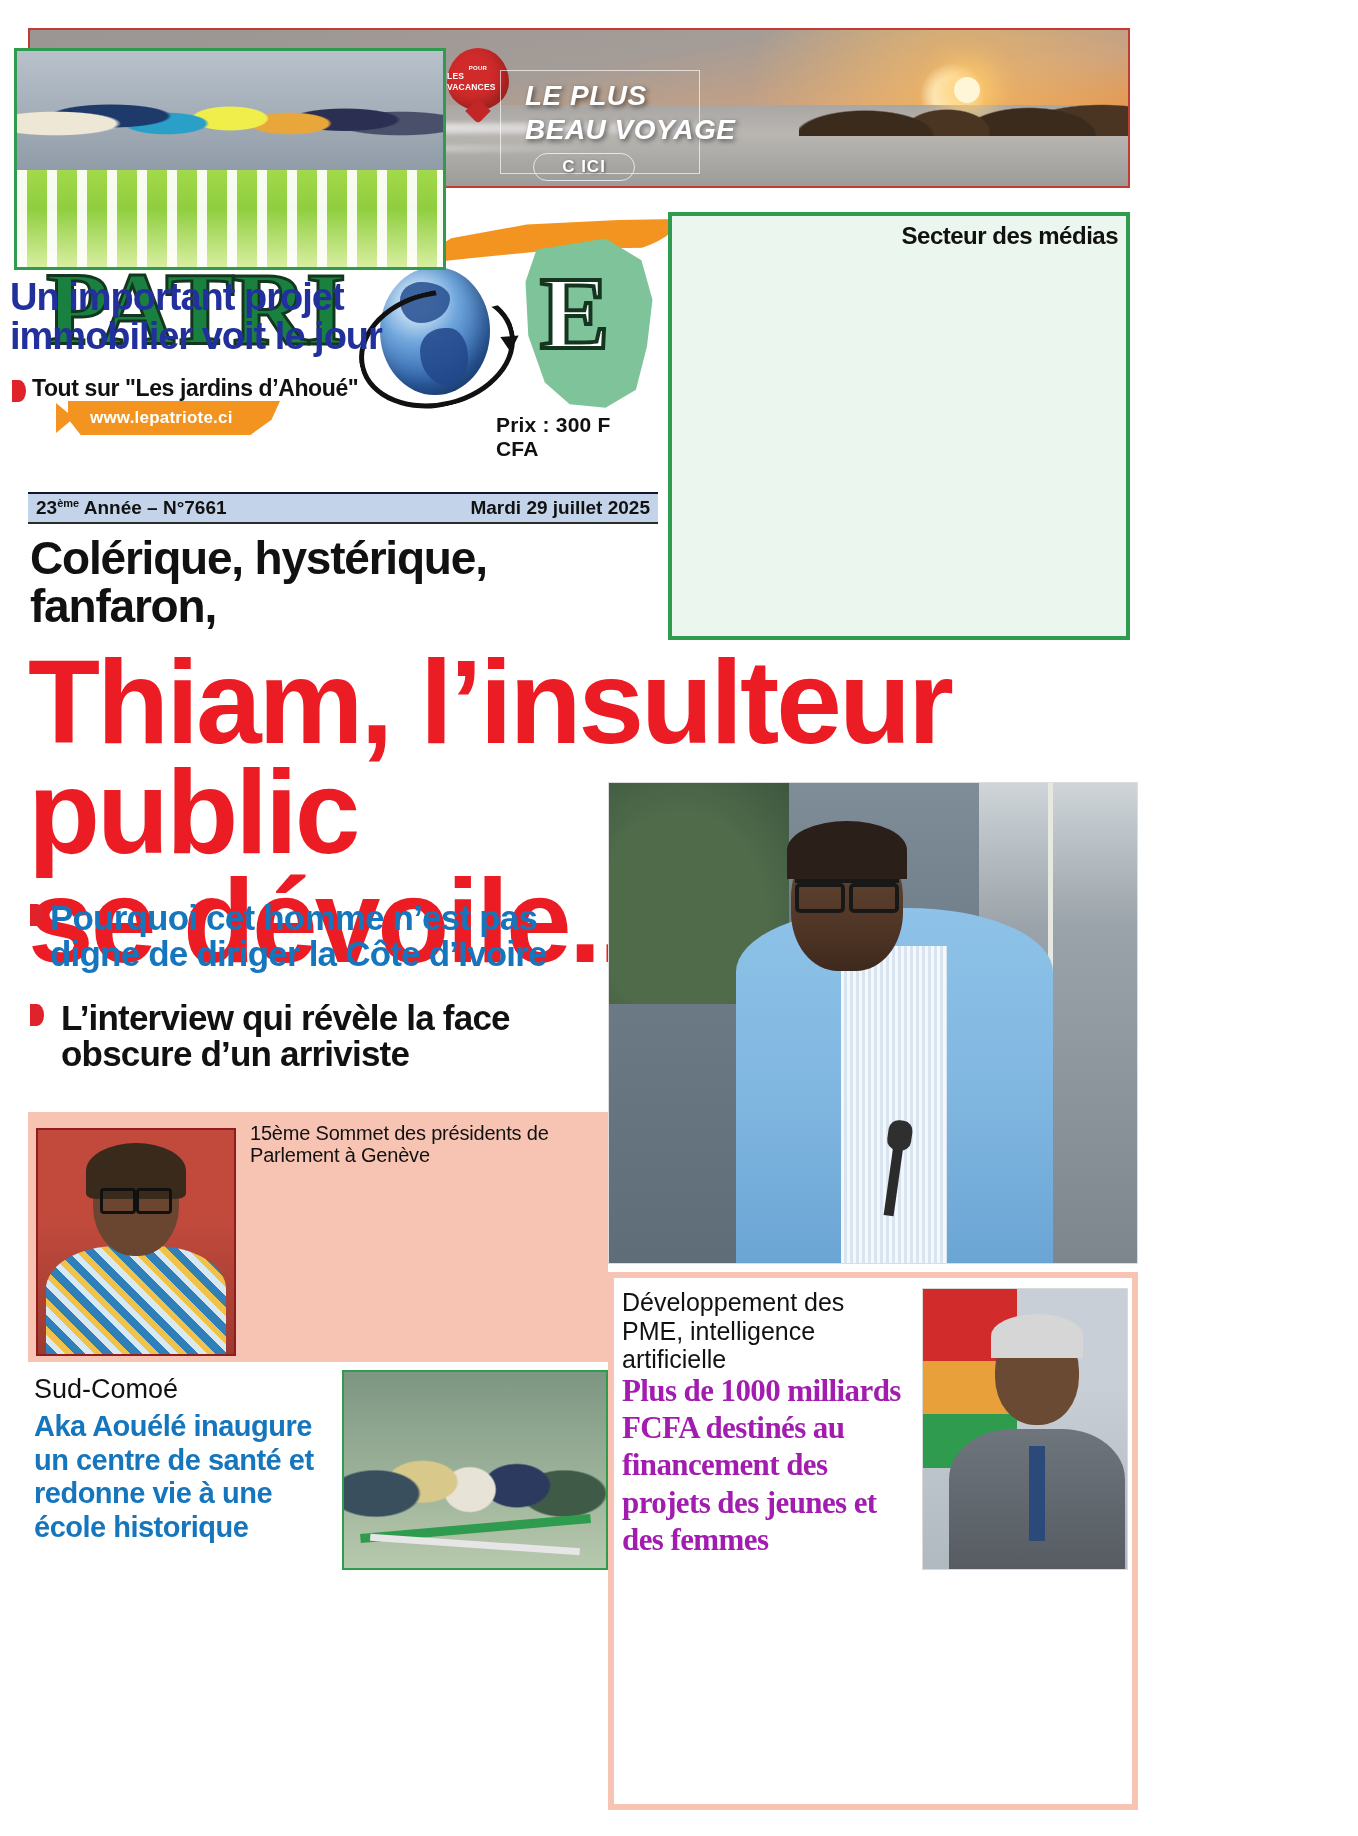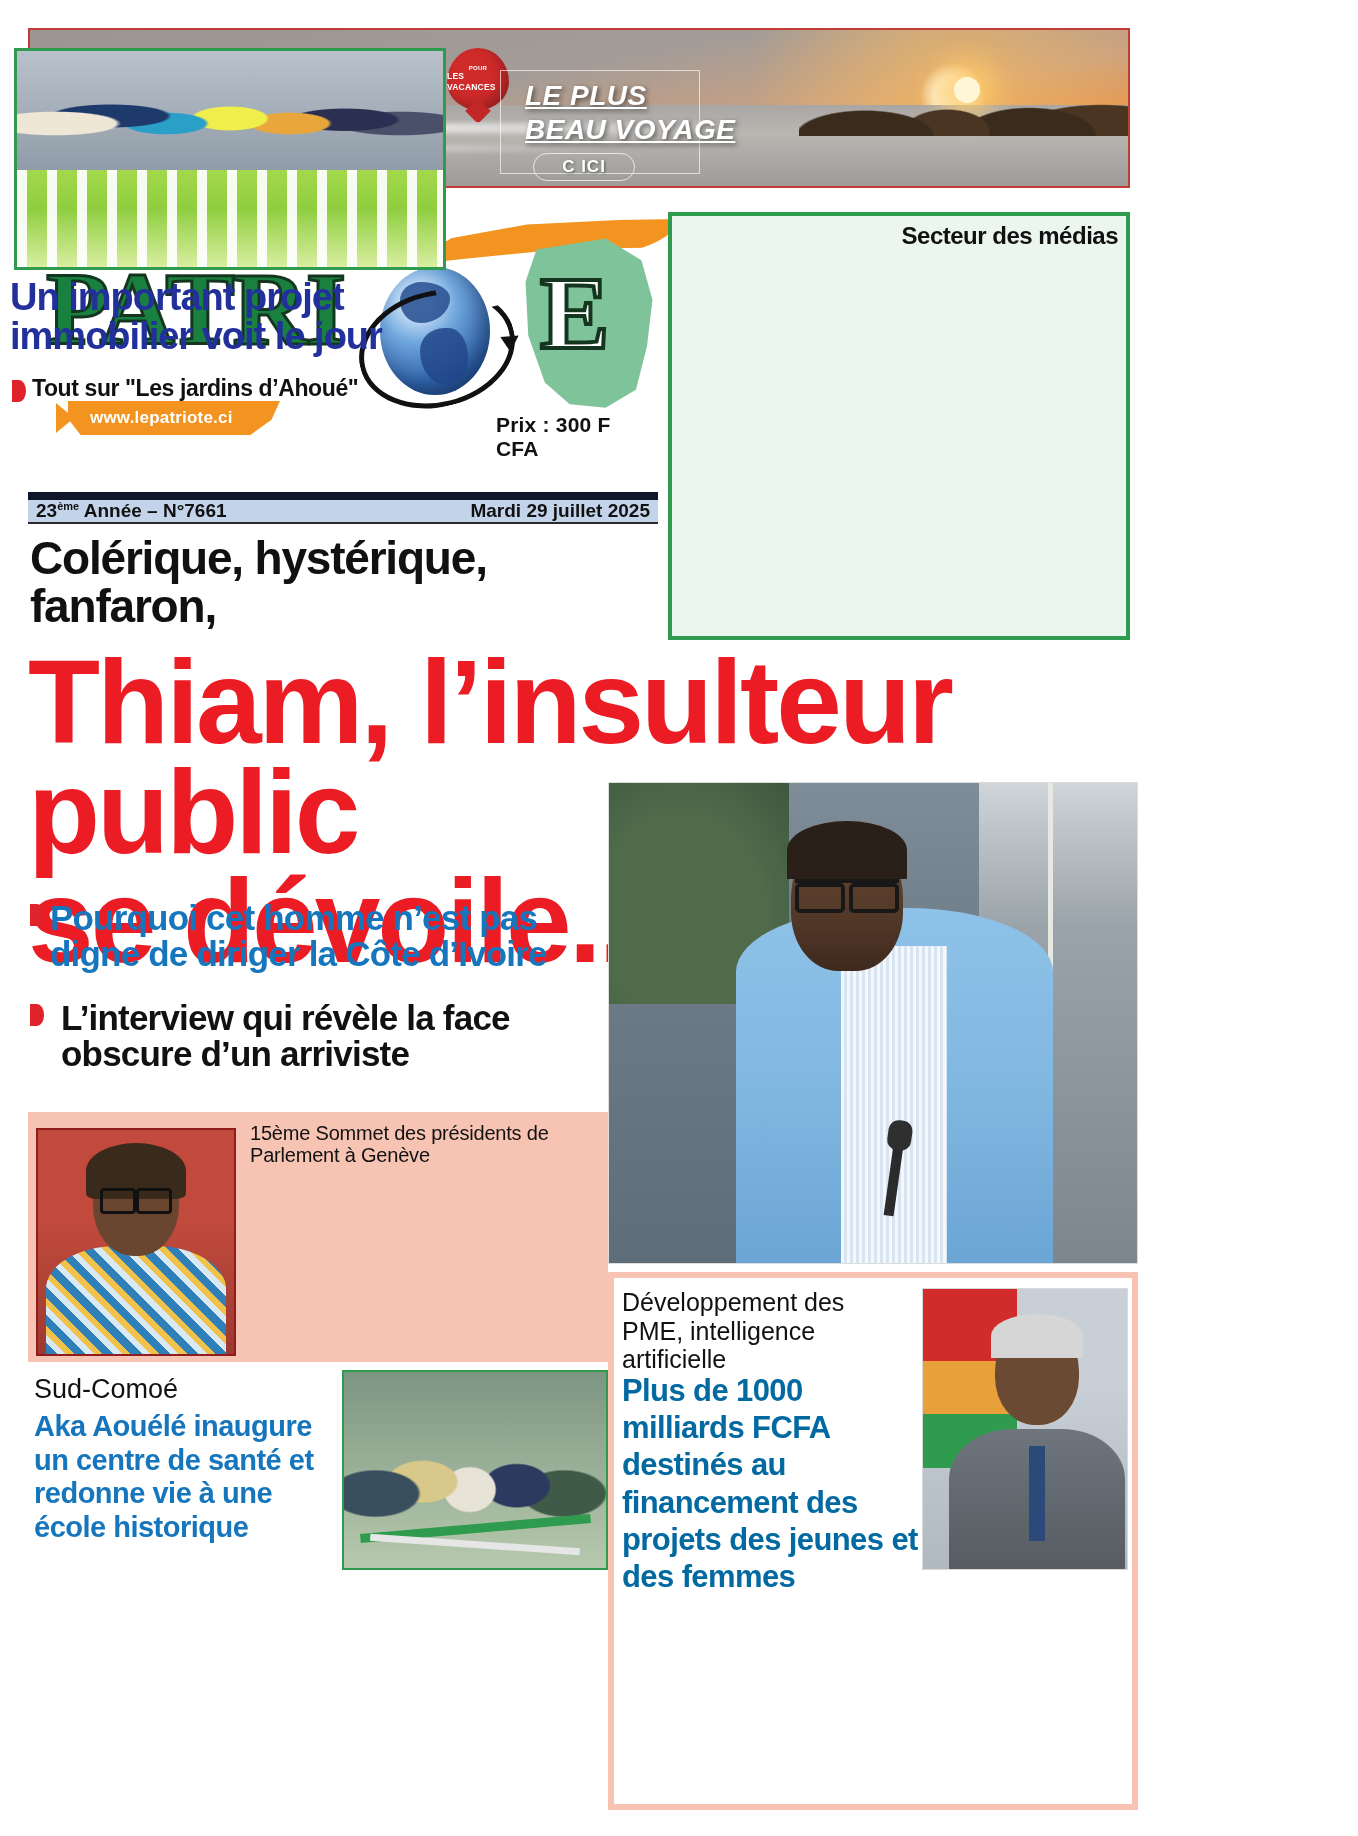--- a/index.html
+++ b/index.html
@@ -48,21 +48,20 @@
   }
   .ad-balloon:after{ content:""; position:absolute; bottom:-10px; left:50%; transform:translateX(-50%) rotate(45deg);
     width:18px; height:18px; background:#c22626; border-radius:0 0 4px 0; }
   .ad-balloon .b1 { color:#fff; font-size:6px; font-weight:bold; letter-spacing:.3px; line-height:1; }
   .ad-balloon .b2 { color:#fff; font-size:8.5px; font-weight:bold; letter-spacing:.2px; line-height:1.3; }
   .ad-box { position:absolute; left:470px; top:40px; width:200px; height:104px; border:1px solid rgba(255,255,255,.65); }
   .ad-t1, .ad-t2 {
     position:absolute; left:495px; color:#fff; font-weight:bold; font-style:italic;
     font-size:28px; letter-spacing:.5px; text-shadow: 2px 2px 5px rgba(0,0,0,.55);
     font-family:"Liberation Sans", sans-serif;
-    text-decoration:underline;
   }
   .ad-t1 { top:50px; }
   .ad-t2 { top:84px; font-size:28px; }
   .ad-cici {
     position:absolute; left:503px; top:123px; width:102px; height:28px;
     border:1px solid rgba(255,255,255,.7); border-radius:14px;
     display:flex; align-items:center; justify-content:center;
     color:#fff; font-weight:bold; font-size:17px; letter-spacing:1px;
     text-shadow:1px 1px 3px rgba(0,0,0,.5);
   }
@@ -119,21 +118,21 @@
   .mh-url { color:#fff; font-size:17px; font-weight:bold; margin-left:22px; letter-spacing:.2px; }
   .mh-url-arrow { position:absolute; left:28px; top:198px; width:0;height:0;
     border-left:18px solid #f2941f; border-top:15px solid transparent; border-bottom:15px solid transparent; }
   .mh-prix {
     position:absolute; left:468px; top:208px; font-size:21px; font-weight:bold; color:#111; letter-spacing:.2px;
   }
 
   
   .datebar {
     position:absolute; left:28px; top:492px; width:630px; height:32px;
-    background:#c3d4ea; border-top:8px solid #0f172a; border-bottom:2px solid #2b2b2b;
+    background:#c3d4ea; border-top:2px solid #0f172a; border-bottom:2px solid #2b2b2b;
     display:flex; align-items:center; justify-content:space-between; padding:0 8px;
   }
   .datebar span { font-size:19px; font-weight:bold; color:#111; }
   .datebar .sup { font-size:11px; vertical-align:super; }
 
   
   .kicker {
     position:absolute; left:30px; top:534px; width:640px;
     font-size:46px; font-weight:bold; color:#111; line-height:1.05;
     font-family:"Liberation Sans", sans-serif; letter-spacing:-1.2px;
@@ -263,21 +262,21 @@
       linear-gradient(180deg,#7d9682,#b7c9ad);
   }
   .sp-ribbon { position:absolute; left:6%; bottom:18%; width:88%; height:9px; background:#2f9b4e; transform:rotate(-5deg); }
   .sp-ribbon2 { position:absolute; left:10%; bottom:10%; width:80%; height:7px; background:#e6e6e6; transform:rotate(4deg); }
 
   
   .pme-wrap { position:absolute; left:608px; top:1272px; width:530px; height:538px; background:#f7c4b4; }
   .pme-inner { position:absolute; left:614px; top:1278px; width:518px; height:526px; background:#fff; }
   .pme-kick { position:absolute; left:622px; top:1288px; width:290px; font-size:25px; color:#111; line-height:1.14; }
   .pme-head { position:absolute; left:622px; top:1372px; width:300px;
-    font-size:31px; font-weight:bold; color:#0369a1; line-height:1.2; letter-spacing:-.6px; }
+    font-size:31px; font-weight:bold; color:#a21caf; line-height:1.2; letter-spacing:-.6px;font-family:Liberation Serif, serif; }
   .pme-photo {
     position:absolute; left:922px; top:1288px; width:206px; height:282px;
     border:1px solid #d9d9d9; overflow:hidden;
     background: linear-gradient(180deg,#c8cfd6 0 34%, #b0b8c0 100%);
   }
   .pme-flag { position:absolute; left:0; top:0; width:46%; height:64%;
     background: linear-gradient(180deg,#d12b2b 0 40%, #e8a13a 40% 70%, #2f9b4e 70% 100%); }
   .pme-head-o { position:absolute; left:56%; top:12%; width:84px;height:102px;border-radius:47%;
     background:#6b4a33; transform:translateX(-50%); }
   .pme-hair { position:absolute; left:56%; top:9%; width:92px;height:44px;border-radius:50% 50% 0 0;

